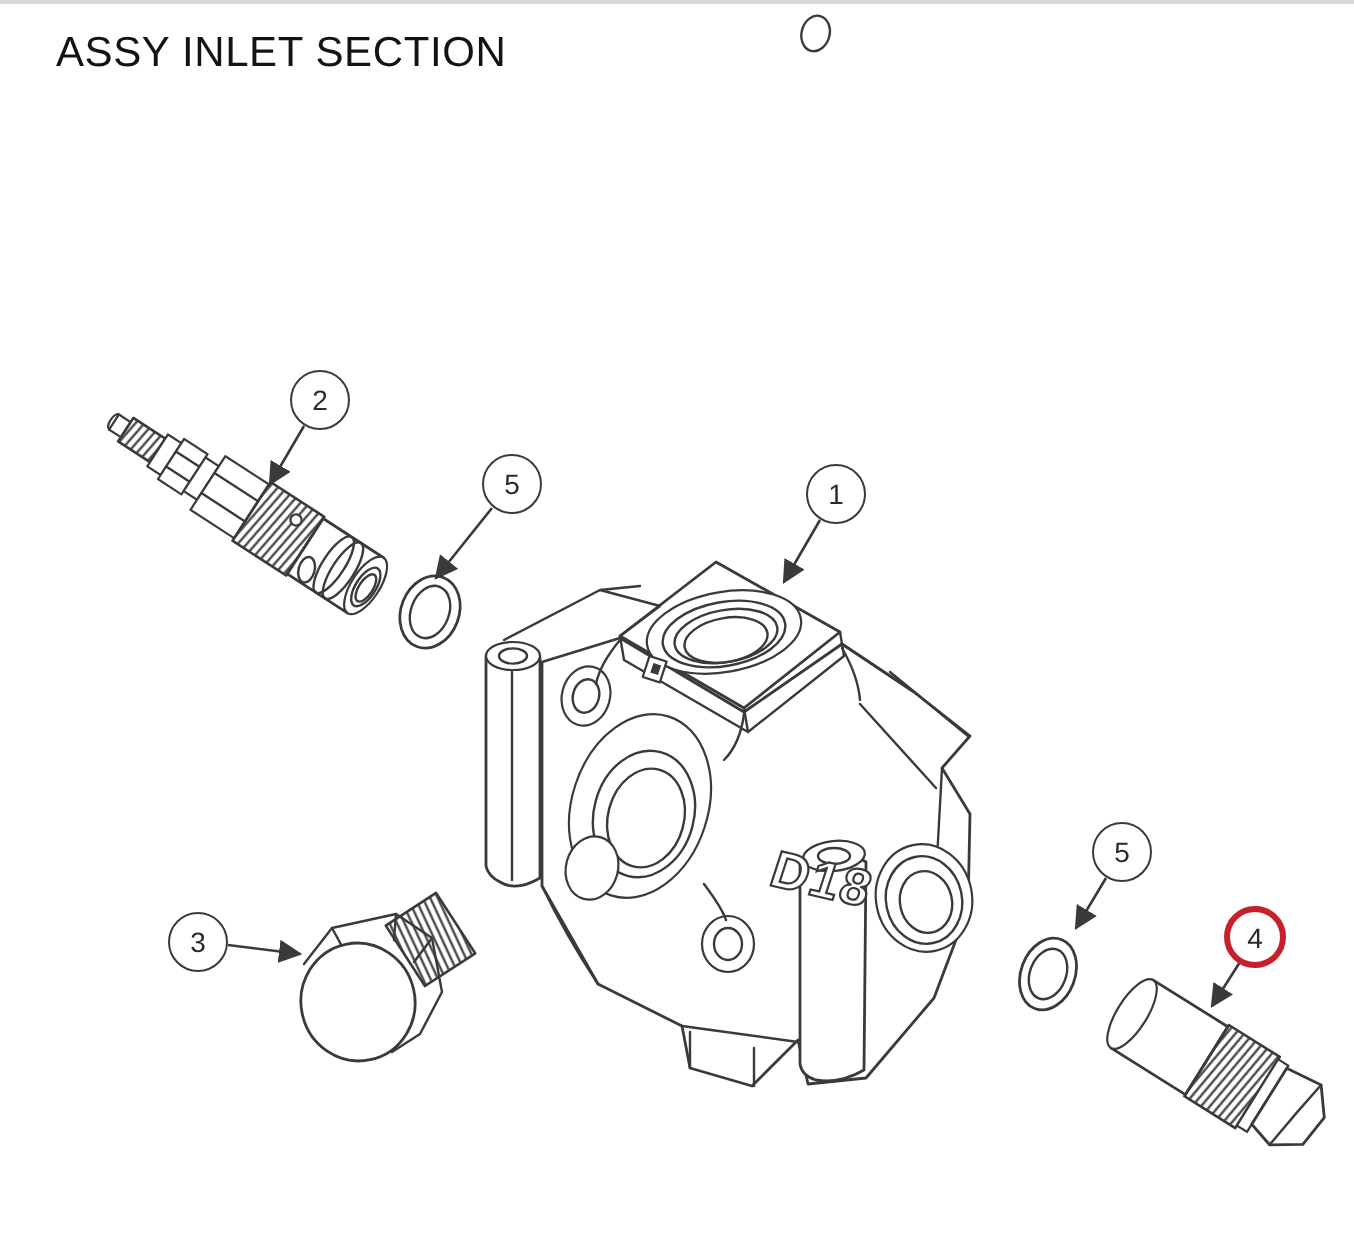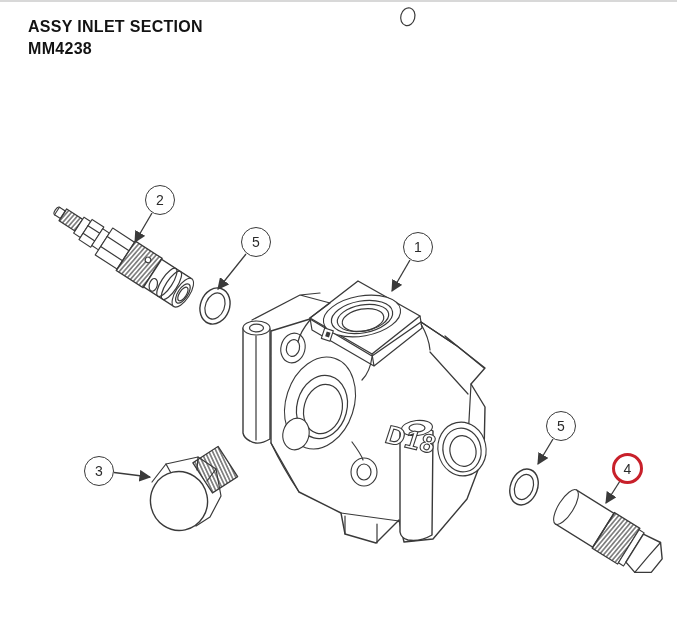--- a/index.html
+++ b/index.html
@@ -4,21 +4,21 @@
 <style>
   html,body{margin:0;padding:0;background:#fff;}
   #stage{
     position:relative;width:677px;height:626px;background:#ffffff;
     border-top:2px solid #d8d8d8;box-sizing:border-box;overflow:hidden;
     font-family:"Liberation Sans",sans-serif;
   }
   #art{position:absolute;left:0;top:0;}
   .title-block{
     position:absolute;left:28px;top:14px;color:#131313;
-    font-weight:700;font-size:16px;line-height:22px;letter-spacing:.3px;
+    font-weight:400;font-size:21px;line-height:22px;letter-spacing:.3px;
   }
   .balloon{
     position:absolute;width:30px;height:30px;border:1.4px solid #3a3a3a;
     border-radius:50%;background:#fff;box-sizing:border-box;
     display:flex;align-items:center;justify-content:center;
     font-size:14px;color:#2b2b2b;
   }
   .balloon.hl{width:31px;height:31px;border:3.2px solid #c8202a;}
   
   .ln{stroke:#3a3a3a;fill:none;stroke-width:1.2;stroke-linecap:round;stroke-linejoin:round;}
@@ -149,21 +149,20 @@
       <path class="ldr" marker-end="url(#arw)" d="M152,211 L135,240"></path>
       <path class="ldr" marker-end="url(#arw)" d="M114,470.5 L150,475"></path>
       <path class="ldr" marker-end="url(#arw)" d="M620,479 L606,501"></path>
       <path class="ldr" marker-end="url(#arw)" d="M246,252 L218,287"></path>
       <path class="ldr" marker-end="url(#arw)" d="M553,437 L538,462"></path>
     </g>
   </svg>
 
   <div class="title-block">
     <div>ASSY INLET SECTION</div>
-    <div>MM4238</div>
   </div>
 
   <div class="balloon" style="left:403px;top:230px;">
     <span>1</span>
   </div>
   <div class="balloon" style="left:145px;top:183px;">
     <span>2</span>
   </div>
   <div class="balloon" style="left:84px;top:454px;">
     <span>3</span>

